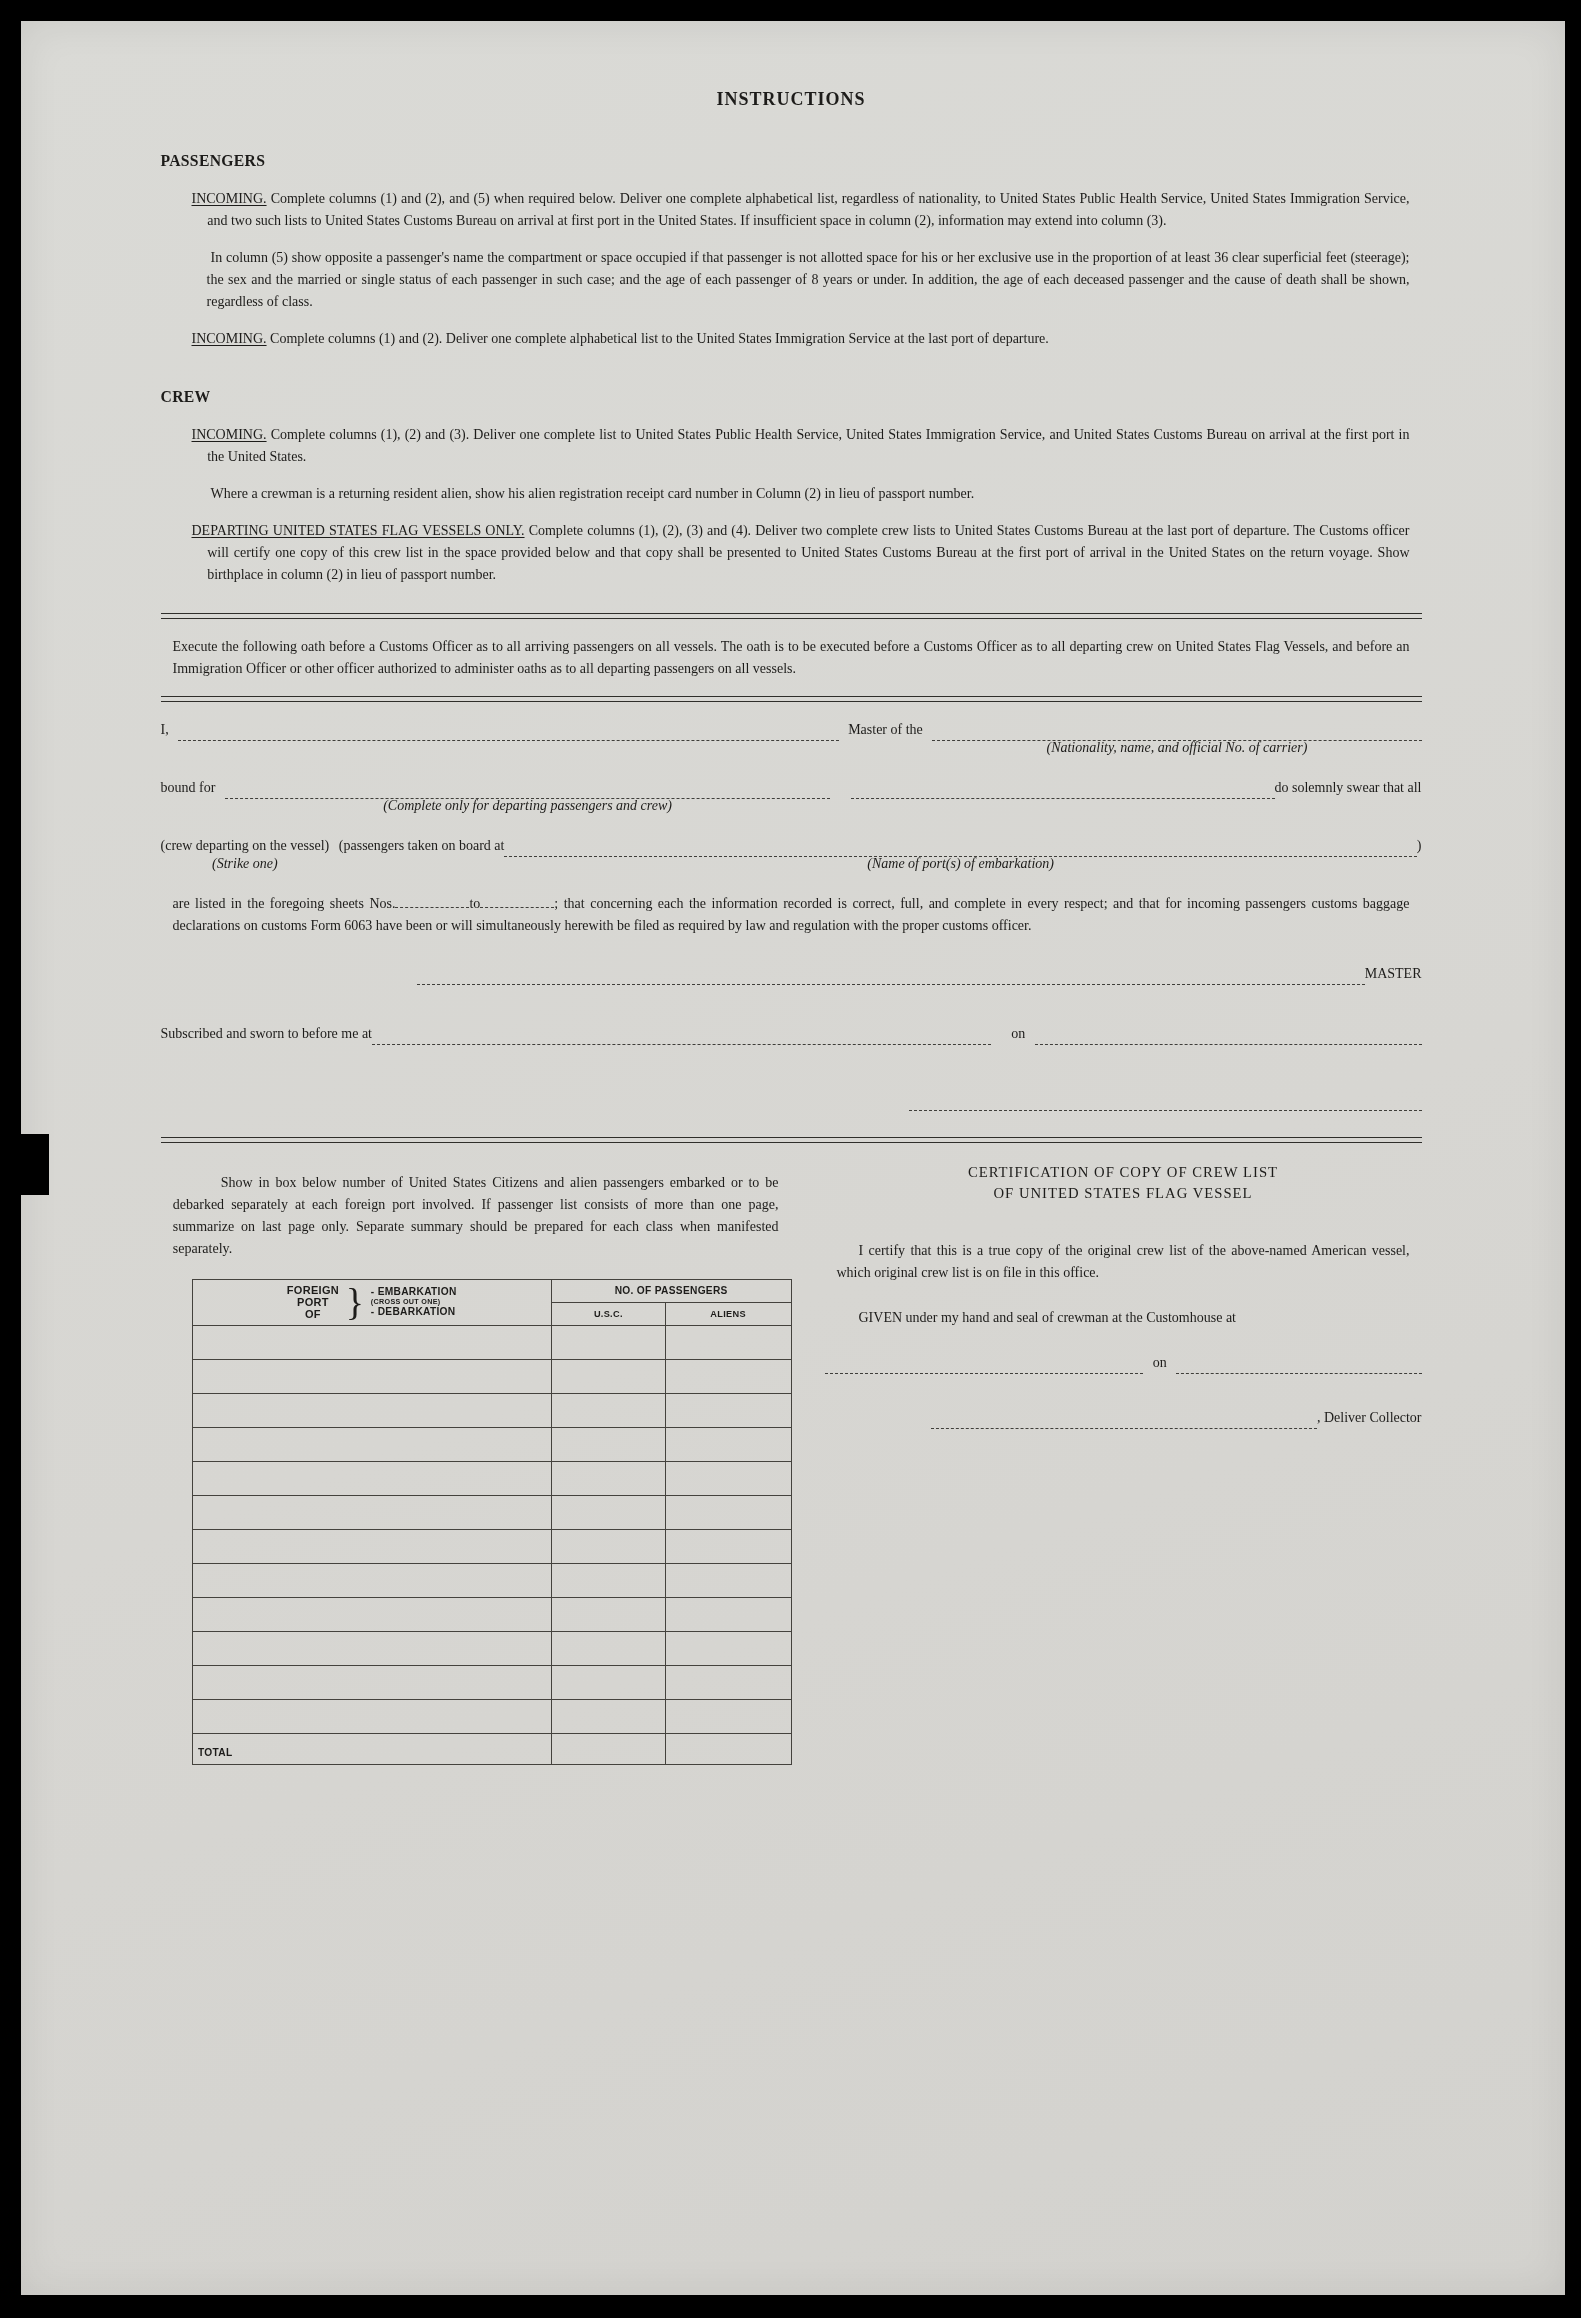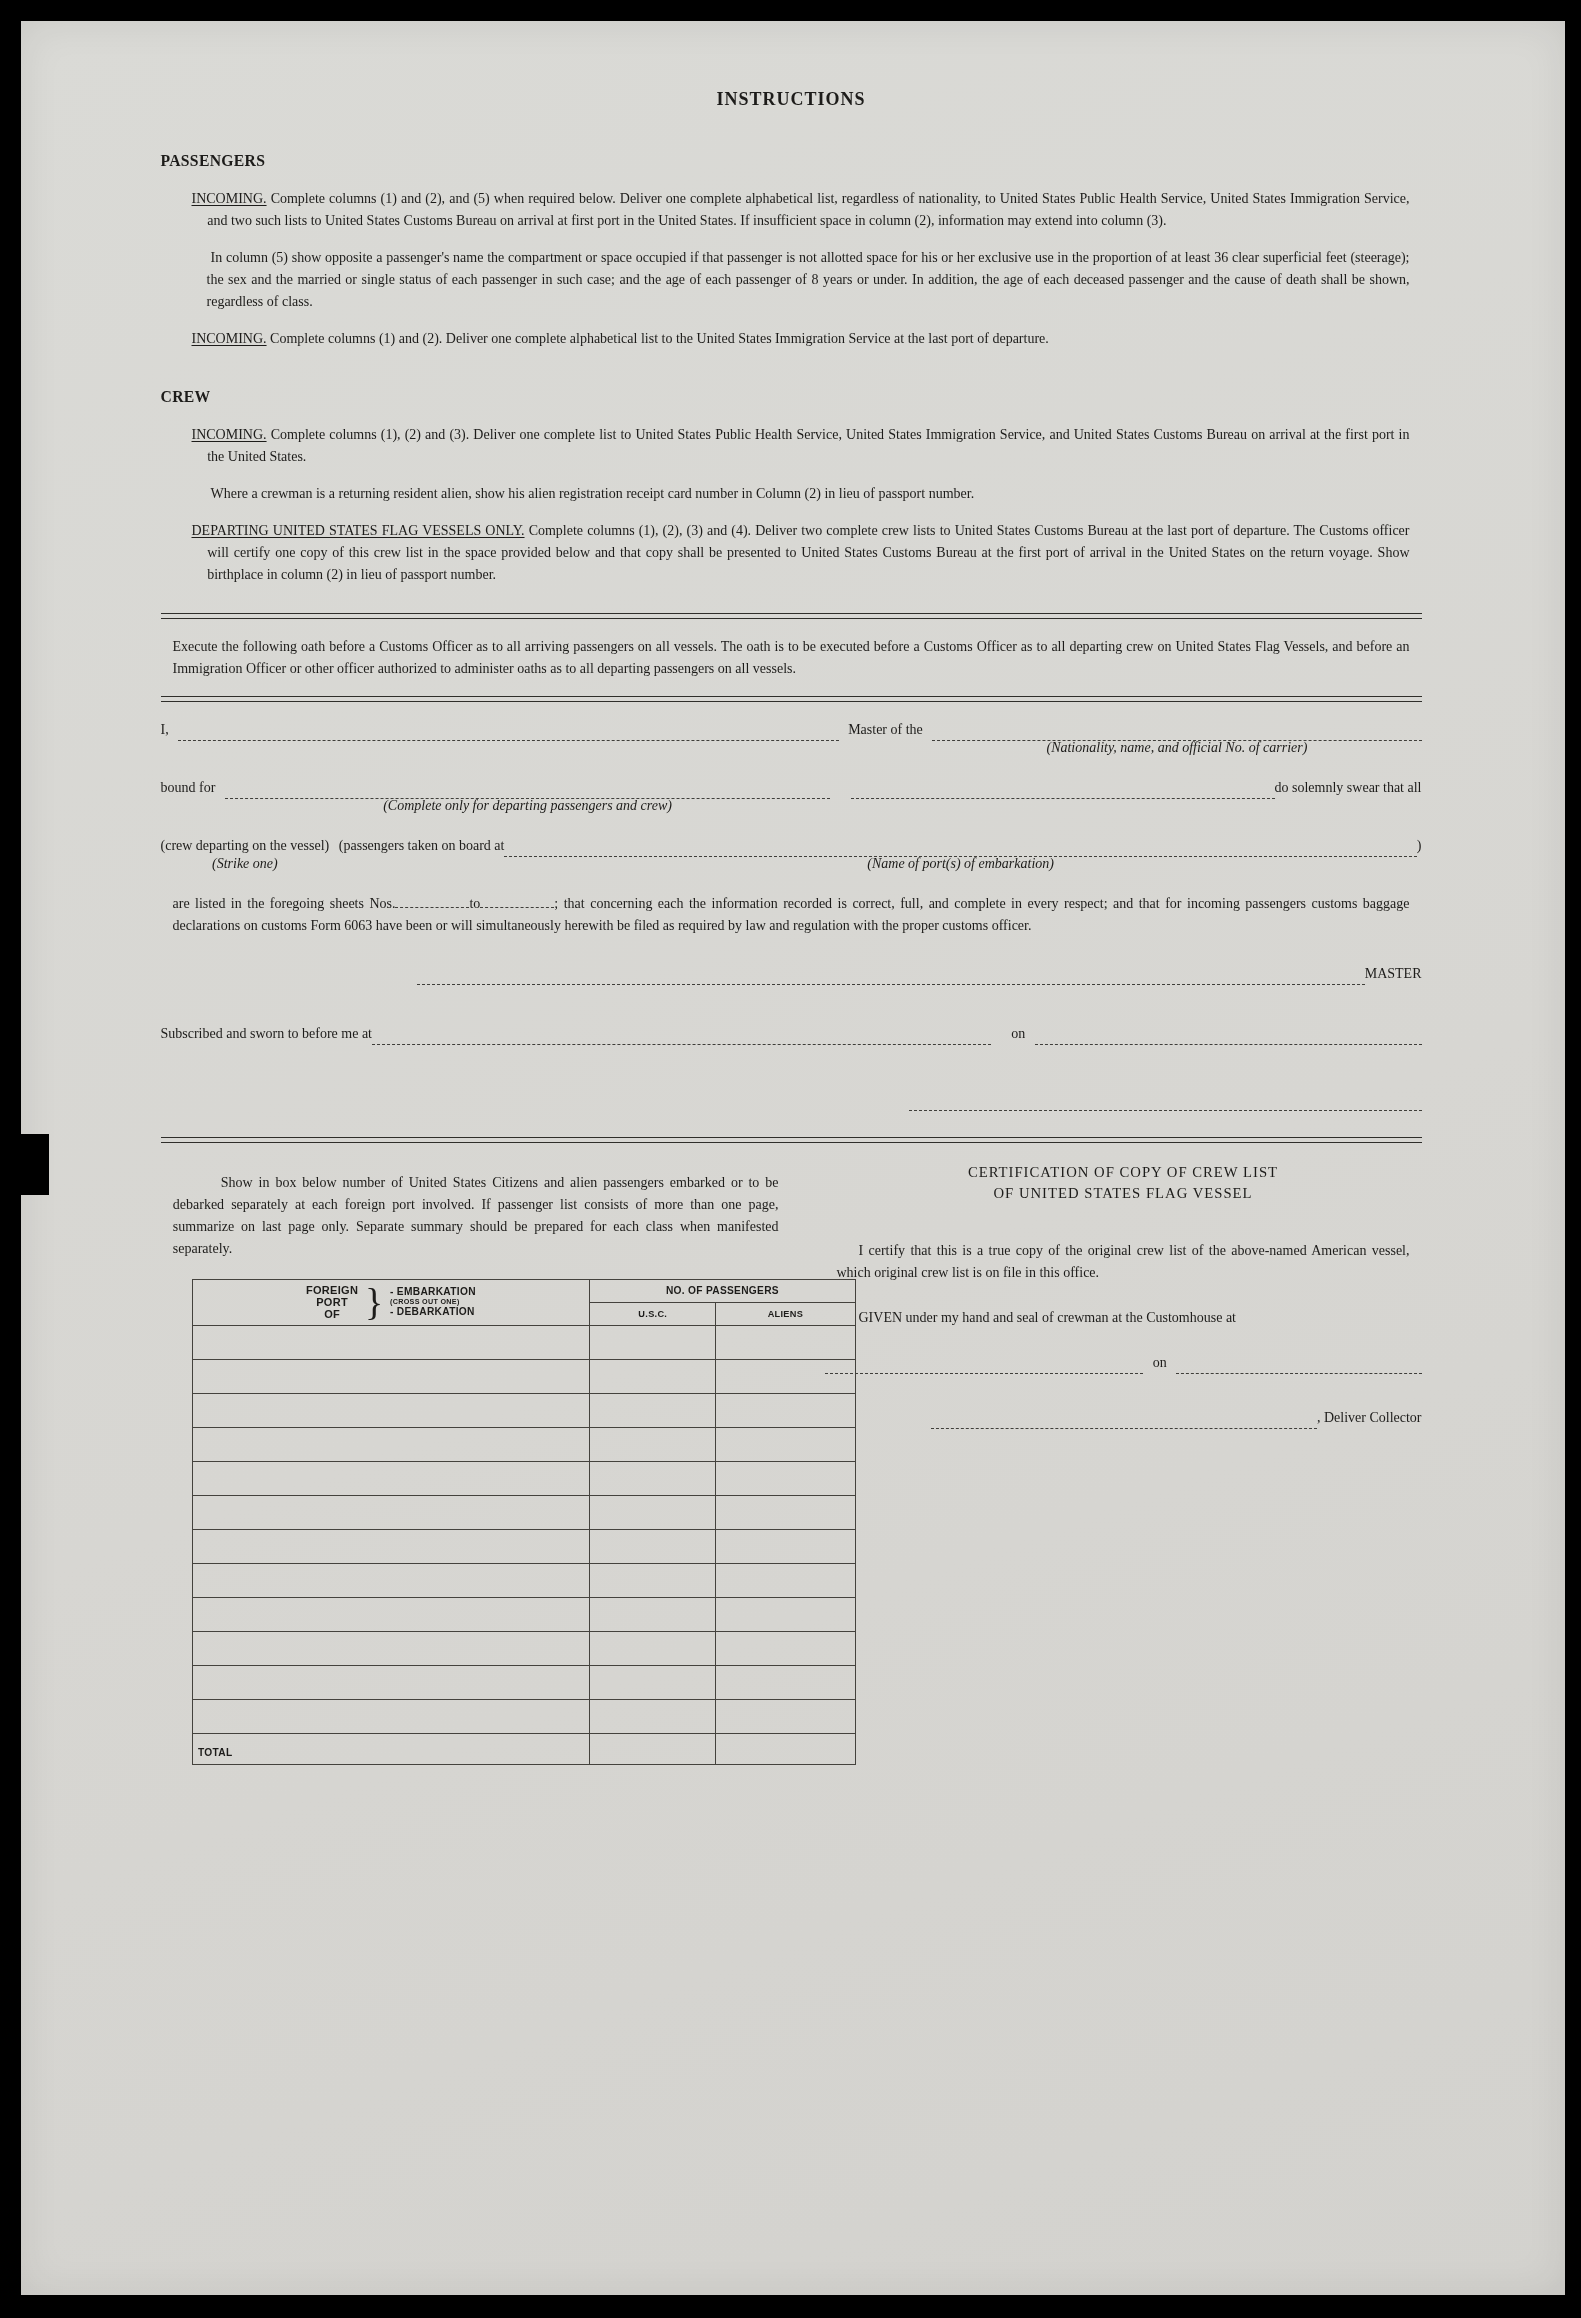--- a/index.html
+++ b/index.html
@@ -76,21 +76,21 @@
   .masterrow { margin-left:256px; margin-bottom:38px; }
   .subsrow { margin-bottom:45px; }
   .lonerow { margin-left:748px; margin-bottom:26px; }
   
   .cols { display:flex; gap:34px; margin-top:8.2px; }
   .leftcol { width:630px; flex:0 0 auto; }
   .rightcol { flex:1 1 auto; }
   .note { margin-left:12.3px; text-indent:48px; margin-bottom:19px; }
   
   table.summary {
-    border-collapse:collapse; margin-left:31px; width:664px;
+    border-collapse:collapse; margin-left:31px; width:600px;
     font-family:"Liberation Sans", sans-serif;
     table-layout:fixed;
     padding-left:13px;
   }
   table.summary th, table.summary td {
     border:1px solid #44423d; padding:0 5.5px;
   }
   table.summary col.c1 { width:60%; }
   table.summary col.c2 { width:19%; }
   table.summary col.c3 { width:21%; }

